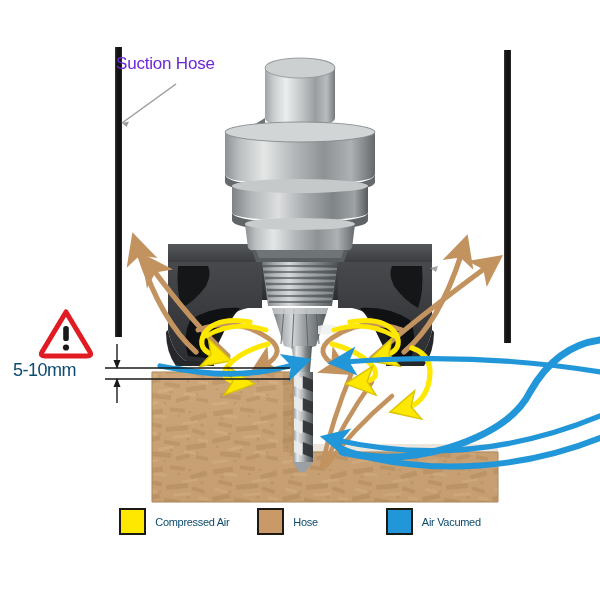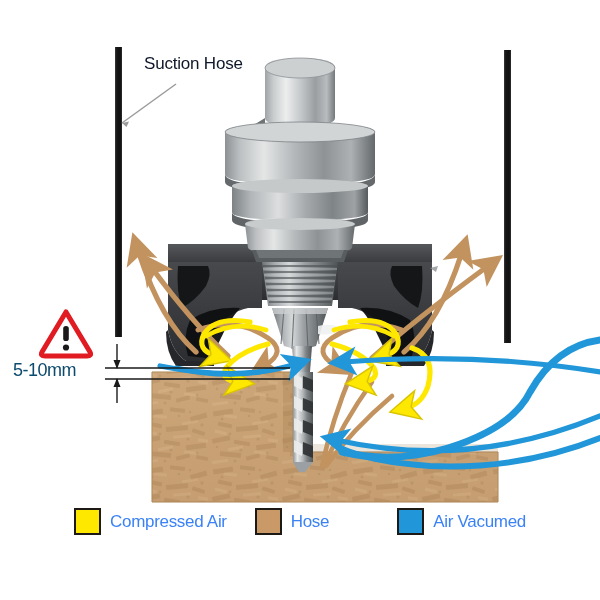--- a/index.html
+++ b/index.html
@@ -20,25 +20,25 @@
   }
   #diagram-svg {
     position: absolute;
     left: 0;
     top: 0;
     width: 600px;
     height: 600px;
   }
   #suction-hose-label {
     position: absolute;
-    left: 144px;
+    left: 116px;
     top: 54px;
     font-size: 17px;
     letter-spacing: -0.2px;
-    color: #0f172a;
+    color: #6d28d9;
     white-space: nowrap;
   }
   #dimension-label {
     position: absolute;
     left: 13px;
     top: 360px;
     font-size: 18px;
     letter-spacing: -0.5px;
     color: #0c4a6e;
     white-space: nowrap;
@@ -62,22 +62,22 @@
     margin-right: 28px;
   }
   .legend-item:last-child { margin-right: 0; margin-left: 40px; }
   .legend-swatch {
     width: 27px;
     height: 27px;
     border: 2px solid #1d1a16;
     box-sizing: border-box;
   }
   .legend-label {
-    font-size: 17px;
-    color: #3b82f6;
+    font-size: 11px;
+    color: #0c4a6e;
     letter-spacing: -0.3px;
     white-space: nowrap;
   }
 </style>
 </head>
 <body>
 
 <div id="stage">
 
   <svg id="diagram-svg" viewBox="0 0 600 600">

